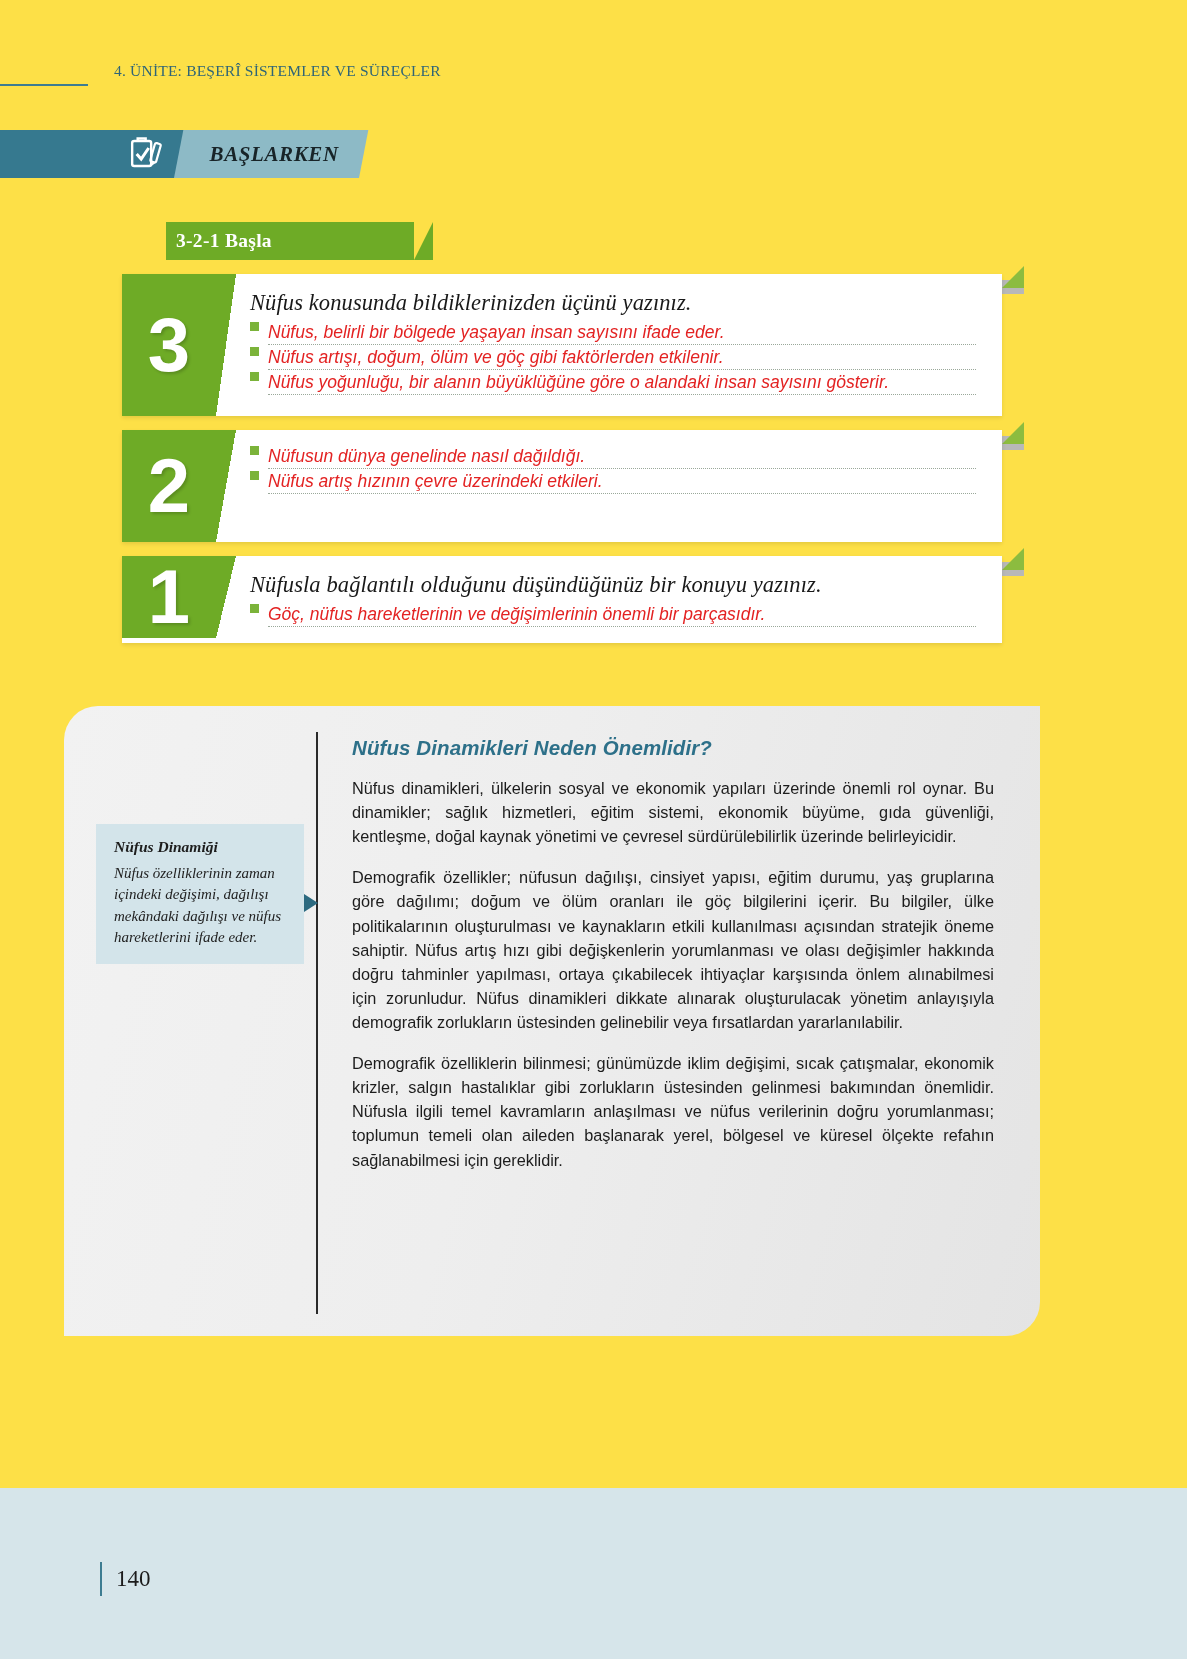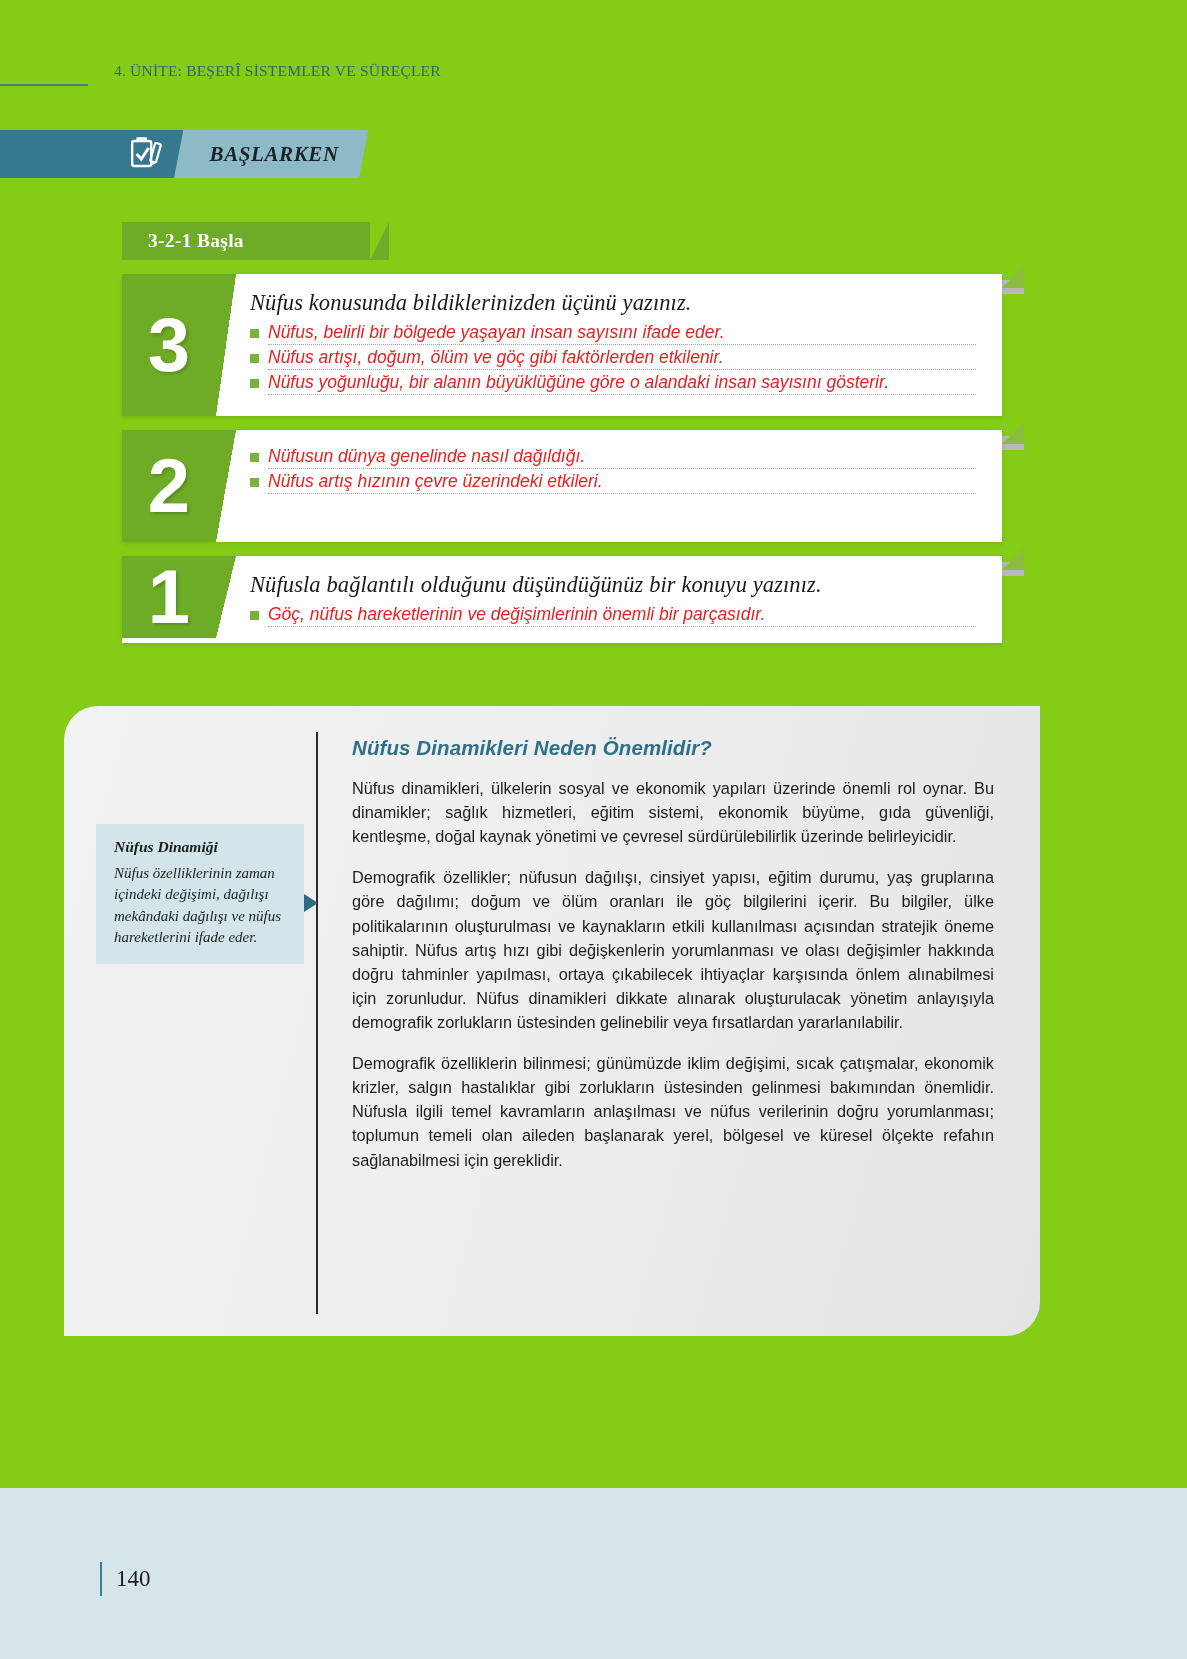--- a/index.html
+++ b/index.html
@@ -9,21 +9,21 @@
     height: 1659px;
     background: #d6e5ea;
     font-family: "Liberation Sans", sans-serif;
     overflow: hidden;
   }
 
   .page {
     position: relative;
     width: 1187px;
     height: 1488px;
-    background: #84cc16;
+    background: #fde047;
   }
 
   
   .header-rule {
     position: absolute;
     left: 0; top: 84px;
     width: 88px; height: 2px;
     background: #3d7c91;
   }
   .header-title {
@@ -86,21 +86,22 @@
     left: 122px; top: 222px;
     width: 880px;
   }
   .start-tab {
     position: relative;
     width: 248px;
     height: 38px;
     background: #6eab26;
     display: flex;
     align-items: center;
-    padding-left: 26px;
+    padding-left: 10px;
+    margin-left: 44px;
   }
   .start-tab::after {
     content: "";
     position: absolute;
     right: -19px; top: 0;
     width: 0; height: 0;
     border-style: solid;
     border-width: 0 0 38px 19px;
     border-color: transparent transparent #6eab26 transparent;
   }
@@ -170,21 +171,20 @@
     font-family: "Liberation Serif", serif;
     font-size: 22.5px;
     color: #191919;
     margin-bottom: 6px;
     letter-spacing: 0.1px;
   }
 
   .ans-list { list-style: none; }
   .ans {
     display: flex;
-    align-items: flex-end;
     margin-bottom: 2px;
   }
   .ans-bullet {
     width: 9px; height: 9px;
     background: #7bb33a;
     flex: 0 0 9px;
     margin: 0 9px 7px 0;
   }
   .ans-line {
     flex: 1;

